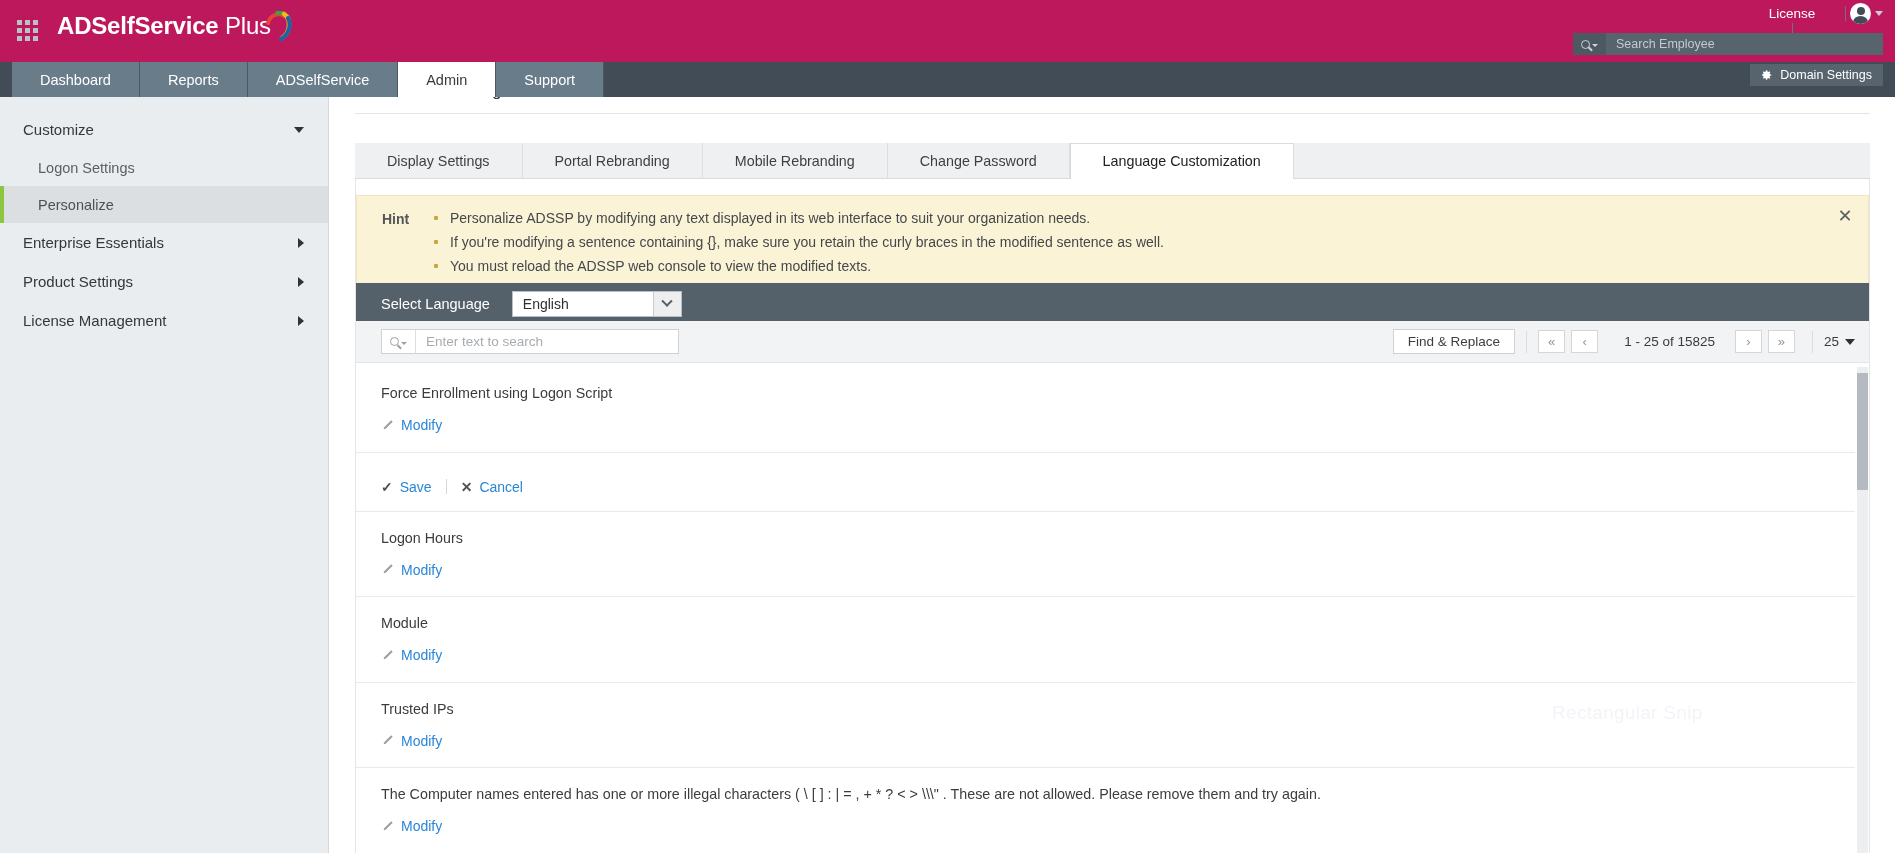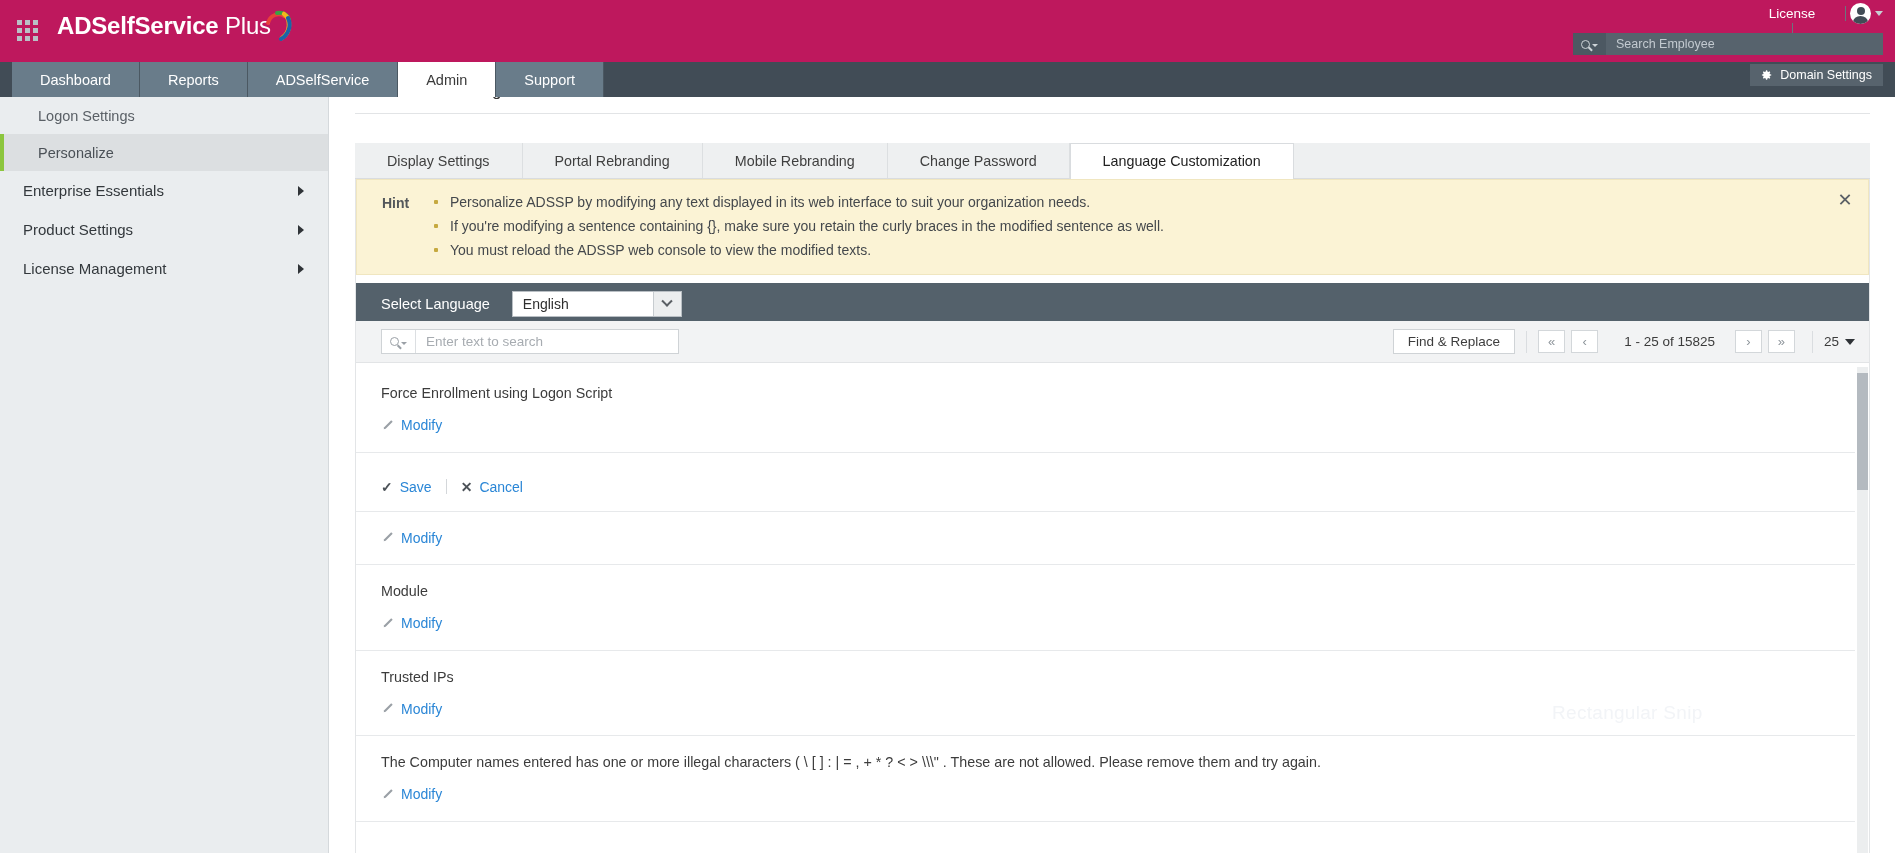--- a/index.html
+++ b/index.html
@@ -191,21 +191,21 @@
     margin-bottom: -1px; padding-bottom: 1px;
   }
 
   .panel {
     position: absolute; left: 25px; right: 25px; top: 82px; bottom: 0;
     border-left: 1px solid #e3e5e7; border-right: 1px solid #e3e5e7;
     background: #ffffff;
   }
 
   .hint {
-    position: absolute; left: 0; right: 0; top: 0;
+    position: absolute; left: 0; right: 0; top: 16px;
     background: #fbf3d5; border: 1px solid #f0e6c0;
     padding: 13px 0 15px 0;
     display: flex;
   }
   .hint-label {
     width: 75px; flex: none; padding-left: 25px;
     font-size: 14px; color: #53575b; font-weight: bold; padding-top: 2px;
   }
   .hint ul { margin: 0; padding: 0; list-style: none; }
   .hint li {
@@ -397,20 +397,24 @@
 
 <div class="mainnav">
   <div class="mtab">Dashboard</div>
   <div class="mtab">Reports</div>
   <div class="mtab">ADSelfService</div>
   <div class="mtab active">Admin</div>
   <div class="mtab">Support</div>
 </div>
 
 <div class="sidebar">
+  <div class="side-group first">
+    <span>Customize</span>
+    <span class="tri-down"></span>
+  </div>
   <div class="side-sub">
     <span>Logon Settings</span>
   </div>
   <div class="side-sub active">
     <span>Personalize</span>
   </div>
   <div class="side-group">
     <span>Enterprise Essentials</span>
     <span class="tri-right"></span>
   </div>
@@ -505,20 +509,21 @@
             </span>
             <span class="act-sep"></span>
             <span class="act">
               <span class="gl">✕</span>
               <span>Cancel</span>
             </span>
           </div>
         </div>
 
         <div class="lrow">
+          <div class="src">Logon Hours</div>
           <span class="modify">
             <svg class="pencil" viewBox="0 0 16 16">
               <path d="M12.5 1.6l1.9 1.9-8.6 8.6-2.5.6.6-2.5z" fill="#9aa0a6"></path>
             </svg>
             <span>Modify</span>
           </span>
         </div>
 
         <div class="lrow">
           <div class="src">Module</div>

